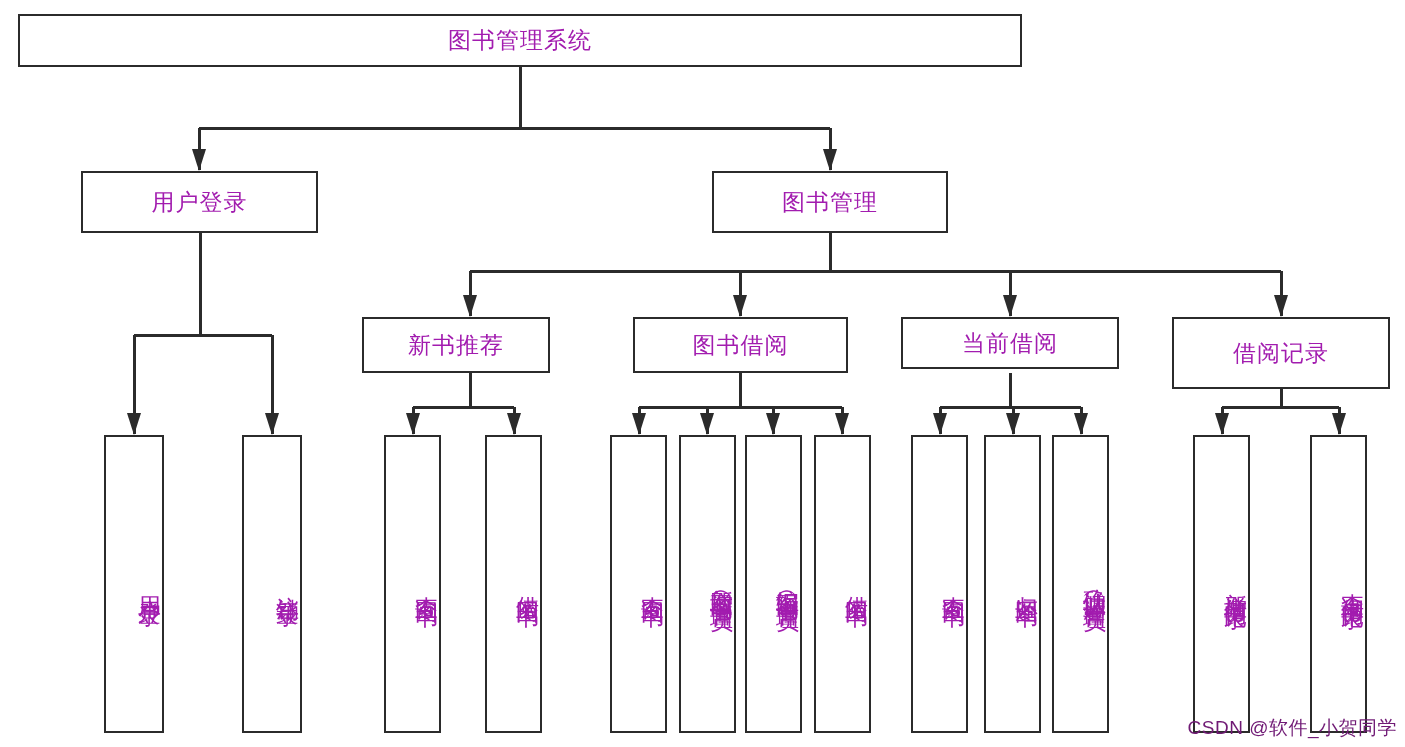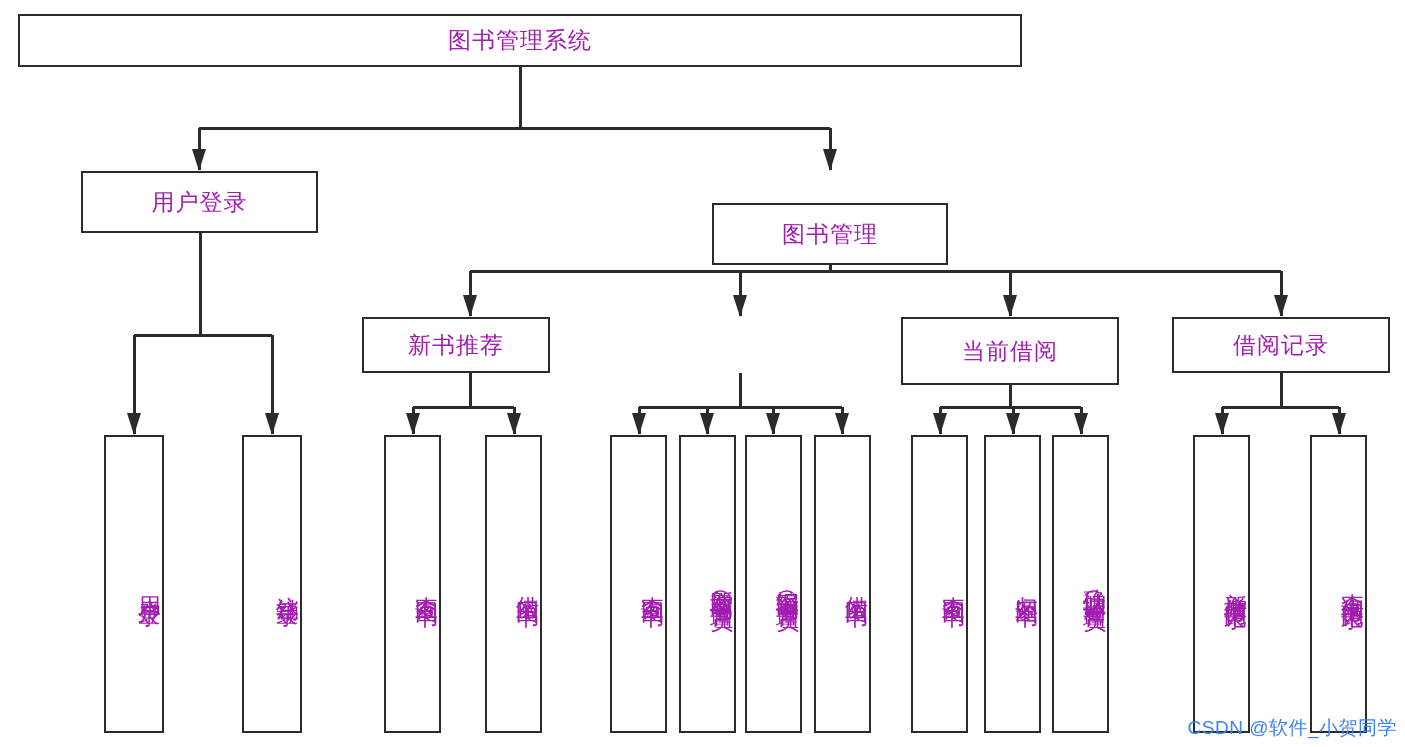--- a/index.html
+++ b/index.html
@@ -57,21 +57,21 @@
     line-height: 1.08;
   }
   .node.v .node-label {
     text-align: center;
   }
   #watermark {
     position: absolute;
     right: 8px;
     bottom: 6px;
     font-size: 19px;
-    color: #3b82f6;
+    color: #701a75;
     letter-spacing: 0.5px;
     white-space: nowrap;
   }
 </style>
 </head>
 <body>
 
 <div id="stage">
 
   <svg id="edges" viewBox="0 0 1405 747">
@@ -130,34 +130,37 @@
     </svg>
 
   <div class="node h" style="left: 18px; top: 14px; width: 1004px; height: 53px;">
     <span class="node-label">图书管理系统</span>
   </div>
 
   <div class="node h" style="left: 81px; top: 171px; width: 237px; height: 62px;">
     <span class="node-label">用户登录</span>
   </div>
 
-  <div class="node h" style="left: 712px; top: 171px; width: 236px; height: 62px; margin-top: 32px;">
+  <div class="node h" style="left: 712px; top: 171px; width: 236px; height: 62px;">
     <span class="node-label">图书管理</span>
   </div>
 
   <div class="node h" style="left: 362px; top: 317px; width: 188px; height: 56px;">
     <span class="node-label">新书推荐</span>
   </div>
 
-
-  <div class="node h" style="left: 901px; top: 317px; width: 218px; height: 68px; justify-content: center;">
+  <div class="node h" style="left: 633px; top: 317px; width: 215px; height: 56px;">
+    <span class="node-label">图书借阅</span>
+  </div>
+
+  <div class="node h" style="left: 901px; top: 317px; width: 218px; height: 52px; justify-content: center;">
     <span class="node-label">当前借阅</span>
   </div>
 
-  <div class="node h" style="left: 1172px; top: 317px; width: 218px; height: 56px; text-align: center;">
+  <div class="node h" style="left: 1172px; top: 317px; width: 218px; height: 72px; text-align: center;">
     <span class="node-label">借阅记录</span>
   </div>
 
   <div class="node v" style="left: 104px; top: 435px; width: 60px; height: 298px;">
     <span class="node-label">用户登录</span>
   </div>
 
   <div class="node v" style="left: 242px; top: 435px; width: 60px; height: 298px;">
     <span class="node-label">注销登录</span>
   </div>

